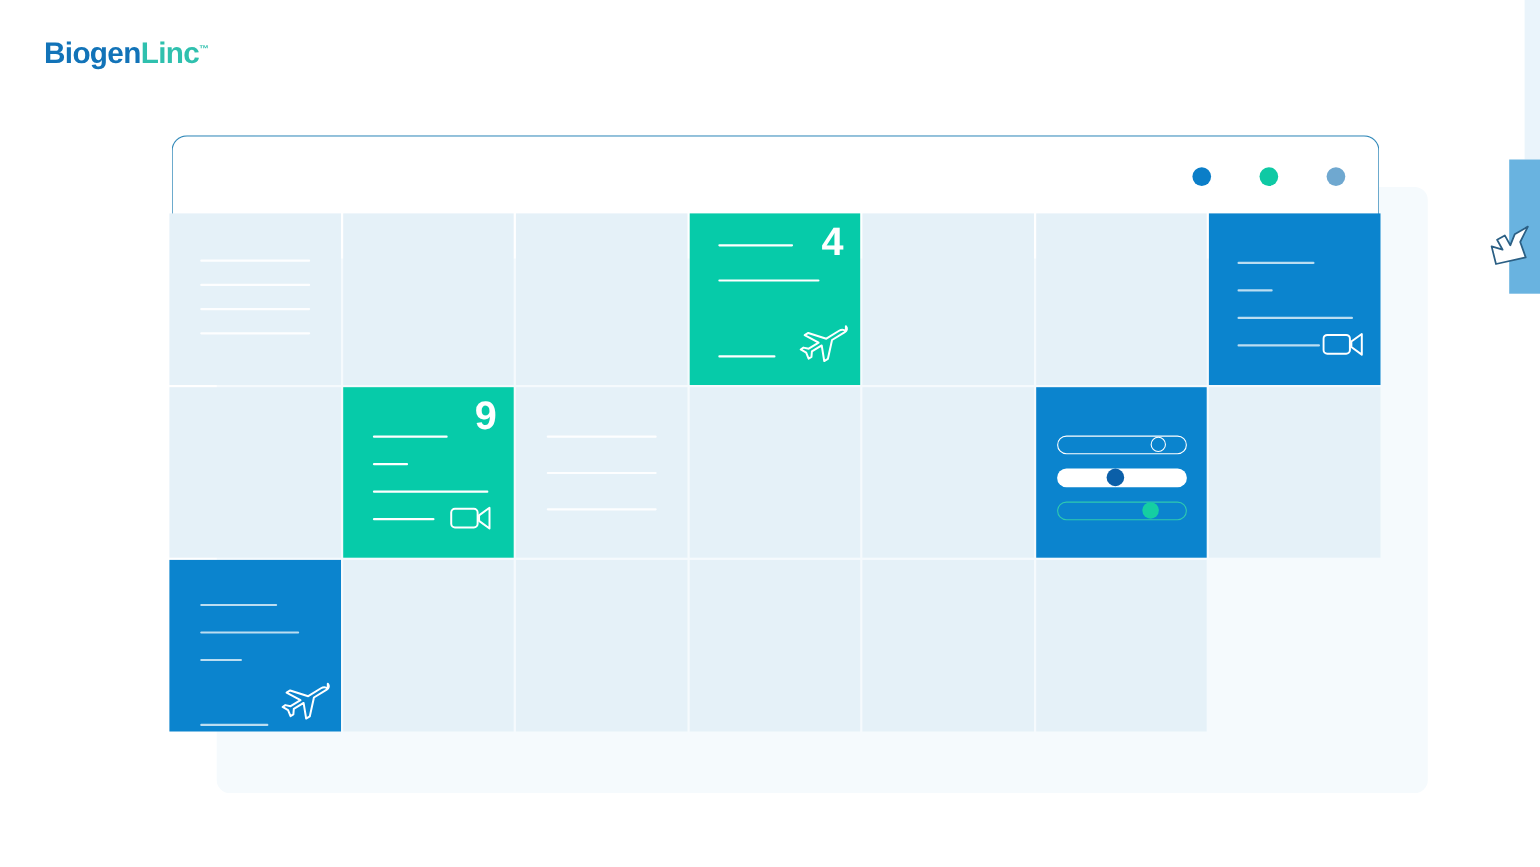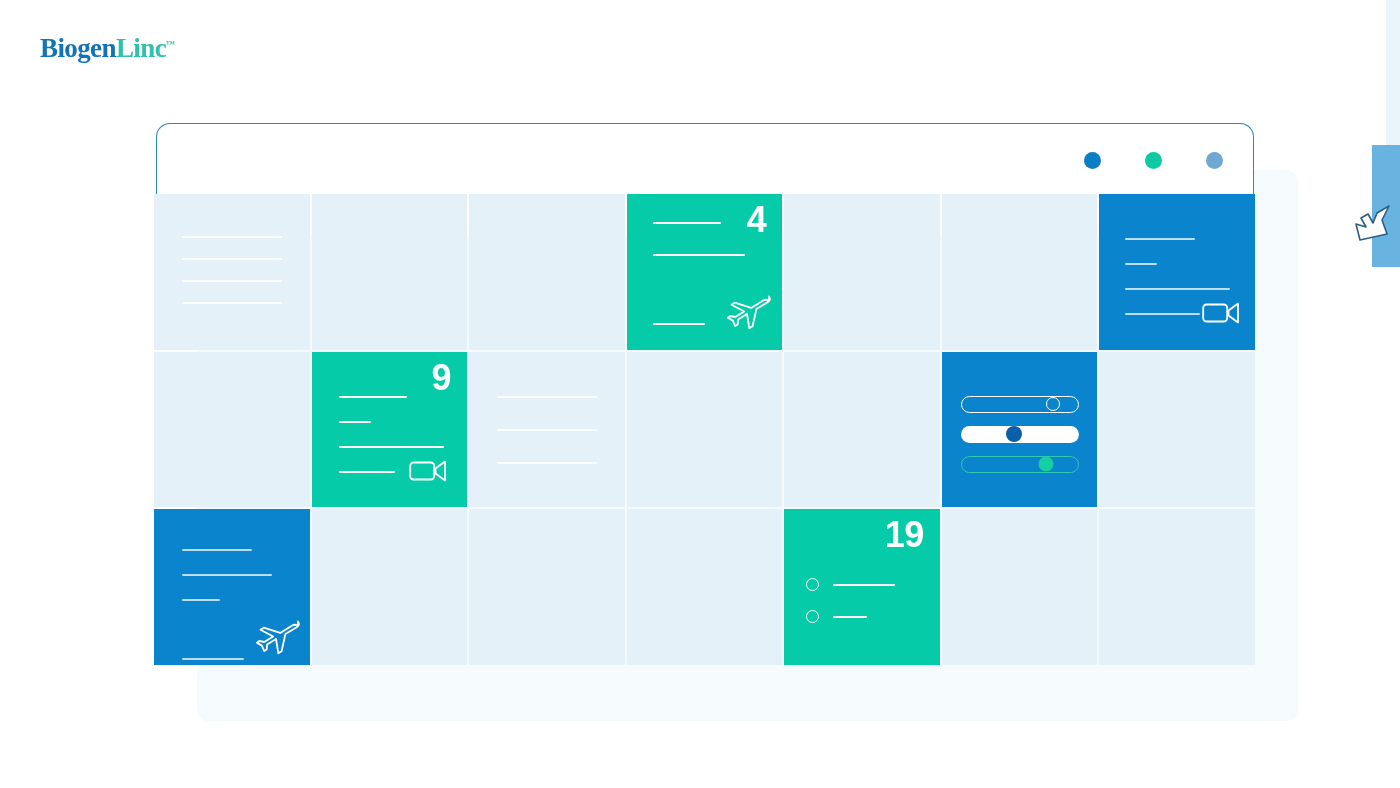--- a/index.html
+++ b/index.html
@@ -9,21 +9,20 @@
     font-family: "Liberation Sans", sans-serif;
     overflow: hidden;
   }
   .stage { position: relative; width: 1400px; height: 788px; background: #ffffff; }
 
   
   .logo {
     position: absolute; left: 40px; top: 33px;
     font-size: 27px; font-weight: bold; letter-spacing: -0.6px;
     white-space: nowrap;
-    font-family: Liberation Serif, serif;
   }
   .logo .part-a { color: #1273B8; }
   .logo .part-b { color: #2FC0AE; }
   .logo .tm { font-size: 9px; vertical-align: super; color: #2FC0AE; font-weight: bold; }
 
   
   .edge-bar {
     position: absolute; left: 1372px; top: 145px;
     width: 28px; height: 122px;
     background: #69B3E0;
@@ -244,31 +243,18 @@
         <svg viewBox="0 0 52 46" width="52" height="46">
           <path d="M48 12.5 c1.6 1.8 1.2 4 -1 5.4 l-11.6 7.2 l-3.8 17.2 l-3.3 1.9 l-2.3 -14.2 l-8.9 5.5 l-0.4 4.9 l-2.6 1.6 l-2.2 -5.4 l-5 -2.9 l2.5 -1.7 l4.8 1 l9 -5.5 l-12.7 -6.8 l3.3 -2 l16.4 5.2 l11.6 -7.2 c2.2 -1.4 4.4 -1.2 6.2 0.3 z" fill="none" stroke="#ffffff" stroke-width="1.8" stroke-linejoin="round"></path>
         </svg>
       </span>
     </div>
 
     <div class="cell"></div>
     <div class="cell"></div>
     <div class="cell"></div>
 
-    <div class="cell teal">
-      <div class="num">19</div>
-      <div style="position:absolute; left:22px; top:69px;">
-        <div class="check-row" style="margin-bottom:19px;">
-          <span class="check-circle"></span>
-          <span class="ln white" style="width:62px; display:block;"></span>
-        </div>
-        <div class="check-row">
-          <span class="check-circle"></span>
-          <span class="ln white" style="width:34px; display:block;"></span>
-        </div>
-      </div>
-    </div>
 
     <div class="cell"></div>
     <div class="cell"></div>
   </div>
 
 </div>
 
 </body></html>

